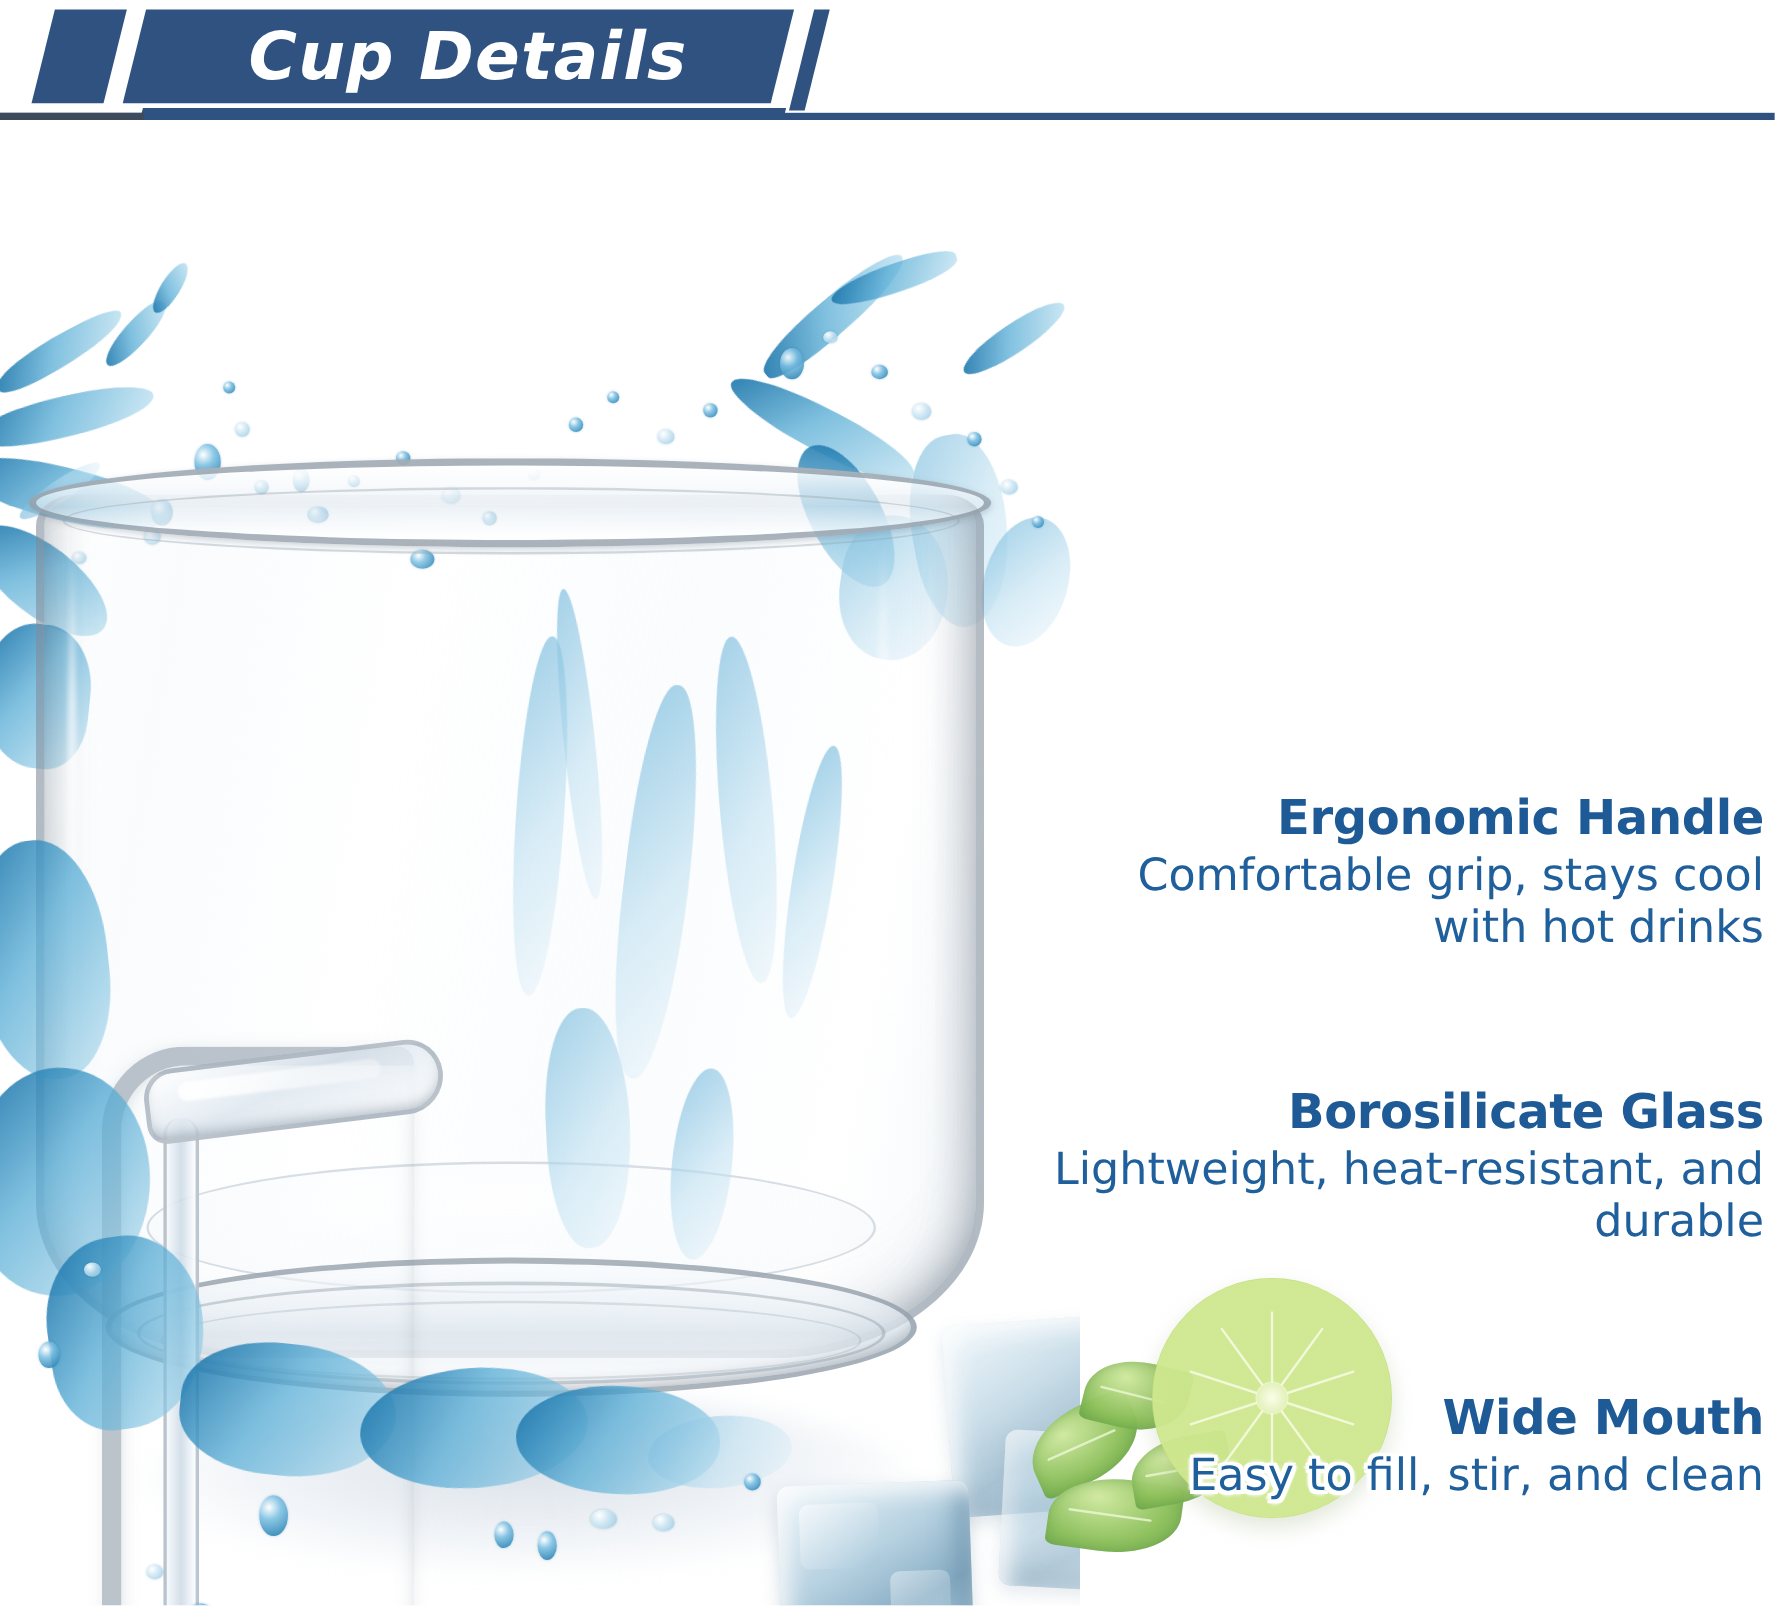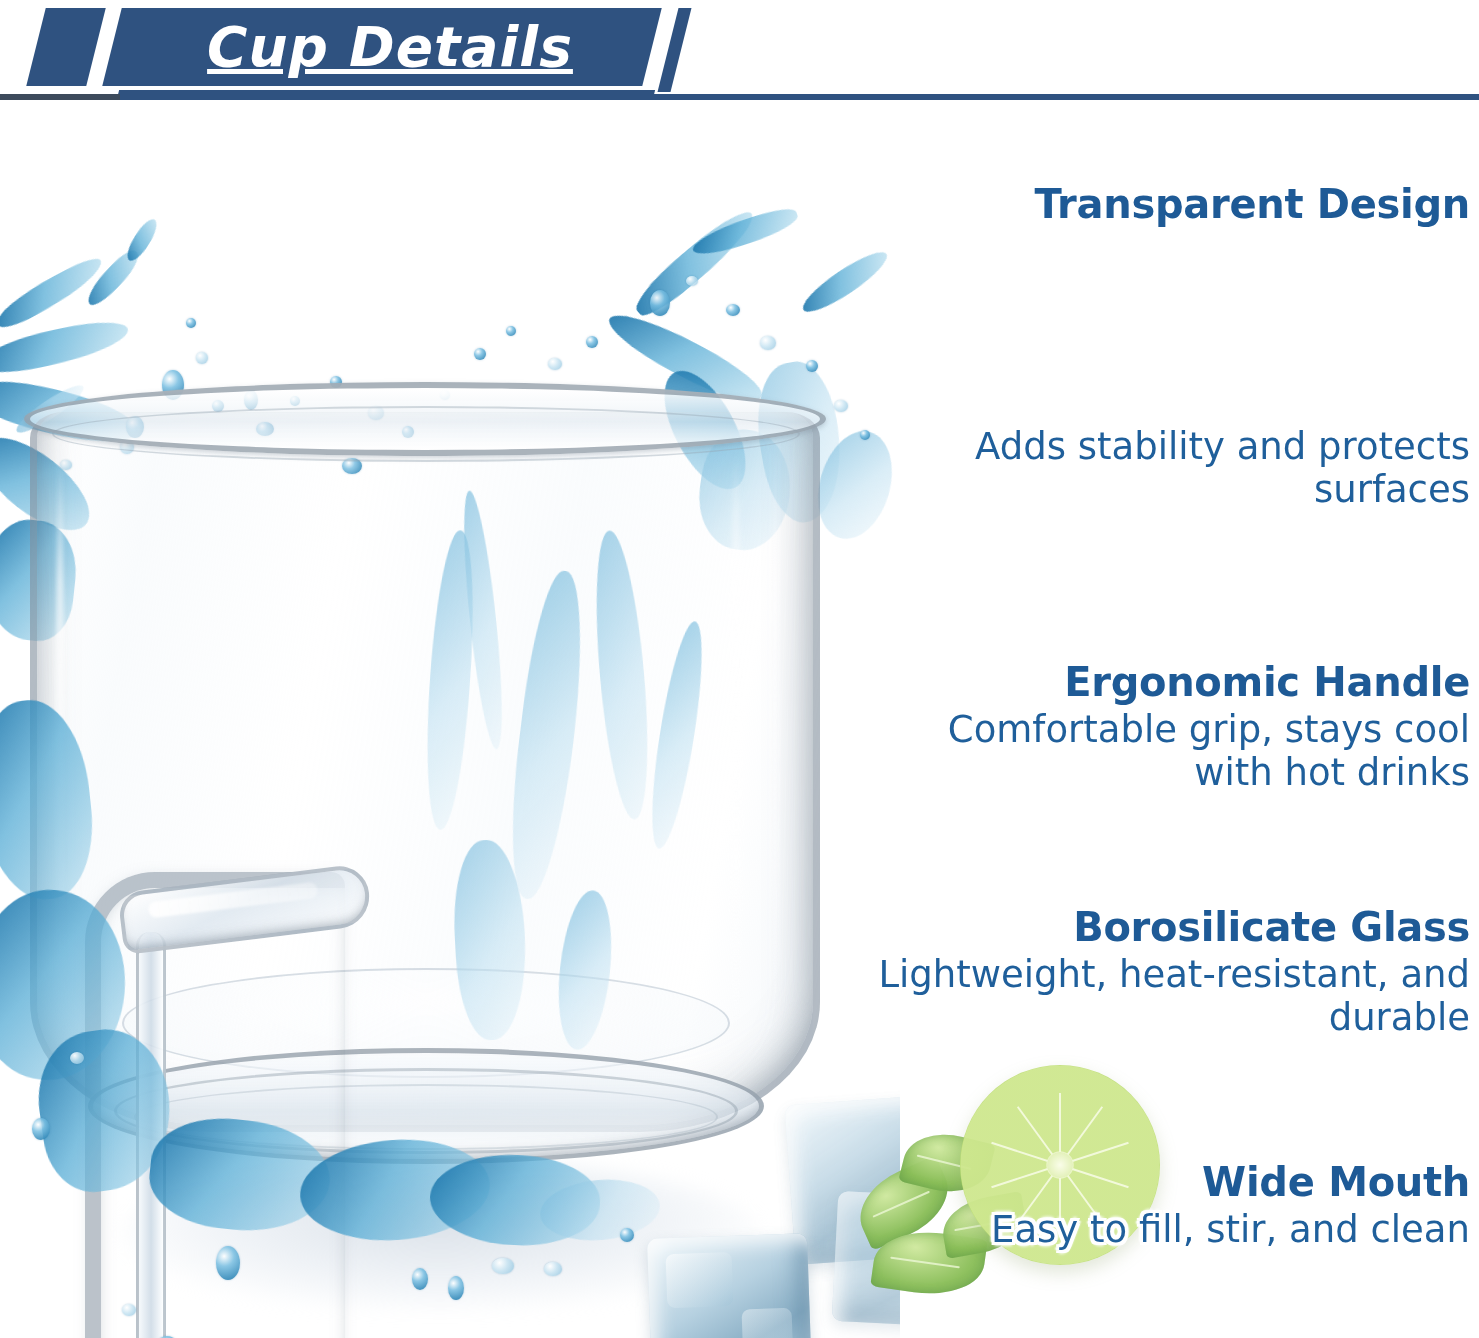--- a/index.html
+++ b/index.html
@@ -45,21 +45,20 @@
   }
   .bn-title{
     position:absolute; left:140px; top:10px; width:500px; height:74px;
     display:flex; align-items:center; justify-content:center;
     color:#ffffff;
     font-family:"DejaVu Sans", sans-serif;
     font-size:55px; font-weight:bold; font-style:italic;
     letter-spacing:1px;
     white-space:nowrap;
     z-index:5;
-    text-decoration:underline;
   }
 
   
   #product-stage{
     position:absolute; left:0; top:100px; width:900px; height:1238px;
     overflow:hidden;
   }
 
   
   .reflection{
@@ -421,25 +420,23 @@
   <div class="lime-seg" style="transform:rotate(216deg) translate(-1px,0);"></div>
   <div class="lime-seg" style="transform:rotate(252deg) translate(-1px,0);"></div>
   <div class="lime-seg" style="transform:rotate(288deg) translate(-1px,0);"></div>
   <div class="lime-seg" style="transform:rotate(324deg) translate(-1px,0);"></div>
   <div class="lime-core"></div>
 </div>
 
 <div id="features">
 
   <div class="feature" id="feature-0">
-    <div class="feature-title">Transparent Design</div>
   </div>
 
   <div class="feature" id="feature-1">
-    <div class="feature-desc">Adds stability and protects surfaces</div>
   </div>
 
   <div class="feature" id="feature-3">
     <div class="feature-title">Borosilicate Glass</div>
     <div class="feature-desc">Lightweight, heat-resistant, and durable</div>
   </div>
 
   <div class="feature" id="feature-2">
     <div class="feature-title">Ergonomic Handle</div>
     <div class="feature-desc">Comfortable grip, stays cool with hot drinks</div>

